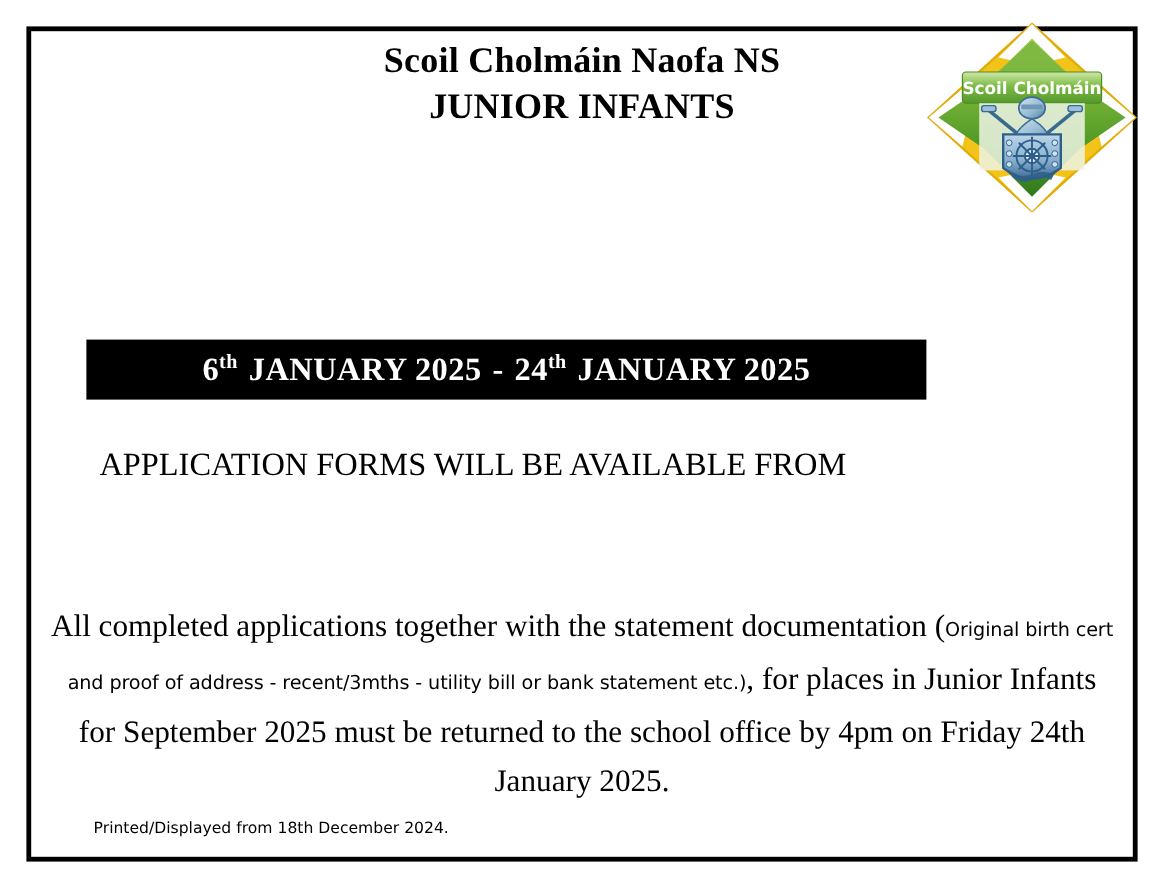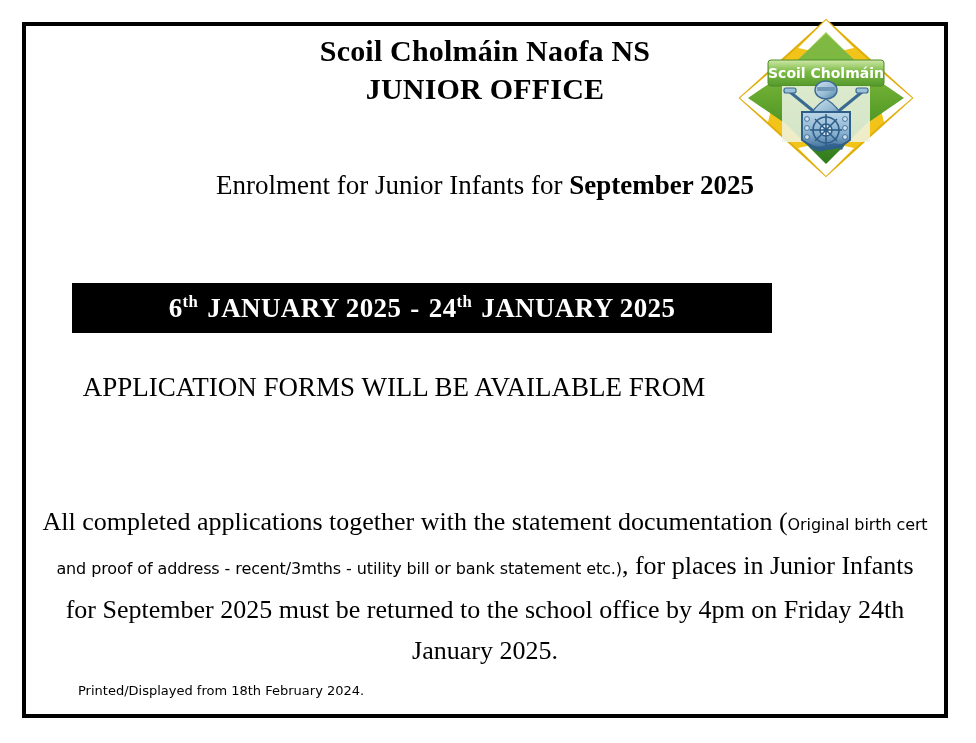--- a/index.html
+++ b/index.html
@@ -48,21 +48,21 @@
     font-weight: bold;
     font-size: 30px;
     line-height: 38px;
     letter-spacing: 0.2px;
     white-space: nowrap;
   }
 
   
   .crest {
     position: absolute;
-    left: 708px;
+    left: 742px;
     top: -12px;
     width: 184px;
     height: 168px;
   }
   .crest svg { display: block; width: 100%; height: 100%; }
 
   
   .enrolment {
     position: absolute;
     left: 0;
@@ -146,21 +146,21 @@
 <body>
 
 <div class="page">
 
   <div class="border-frame"></div>
 
   <div class="content">
 
     <div class="header">
       <div class="line">Scoil Cholmáin Naofa NS</div>
-      <div class="line">JUNIOR OFFICE</div>
+      <div class="line">JUNIOR INFANTS</div>
     </div>
 
     <div class="crest">
       <svg viewBox="0 0 184 168" xmlns="http://www.w3.org/2000/svg">
         <defs>
           <linearGradient id="gGreen" x1="0" y1="0" x2="0" y2="1">
             <stop offset="0%" stop-color="#9ed04e"></stop>
             <stop offset="55%" stop-color="#5fa32c"></stop>
             <stop offset="100%" stop-color="#2f7a1c"></stop>
           </linearGradient>
@@ -230,35 +230,32 @@
           <line x1="81" y1="105" x2="103" y2="127"></line>
           <line x1="103" y1="105" x2="81" y2="127"></line>
         </g>
         <circle cx="92" cy="116" r="2.4" fill="#2e5f8a"></circle>
 
         <path d="M74 130 Q82 135 92 131 Q102 127 110 132 L108 136 Q99 132 92 136 Q84 140 76 134 Z" fill="#2e5f8a" opacity="0.85"></path>
       </svg>
     </div>
 
     <div class="enrolment">
-      <div>
-        <span>Enrolment for Junior Infants for </span><span class="b">September 2025</span>
-      </div>
     </div>
 
     <div class="banner">
       <div class="banner-text">
         <span>6</span><sup>th</sup><span class="sp"></span><span>JANUARY 2025</span><span class="sp"></span><span>-</span><span class="sp"></span><span>24</span><sup>th</sup><span class="sp"></span><span>JANUARY 2025</span>
       </div>
     </div>
 
     <div class="appforms">
       <div>APPLICATION FORMS WILL BE AVAILABLE FROM</div>
     </div>
 
     <div class="finalpara">
       <span>All completed applications together with the statement documentation (</span><span class="small">Original birth cert and proof of address - recent/3mths - utility bill or bank statement etc.)</span><span>, for places in Junior Infants for September 2025 must be returned to the school office by 4pm on Friday 24th January 2025.</span>
     </div>
 
-    <div class="footer">Printed/Displayed from 18th February 2024.</div>
+    <div class="footer">Printed/Displayed from 18th December 2024.</div>
 
   </div>
 </div>
 
 </body></html>

